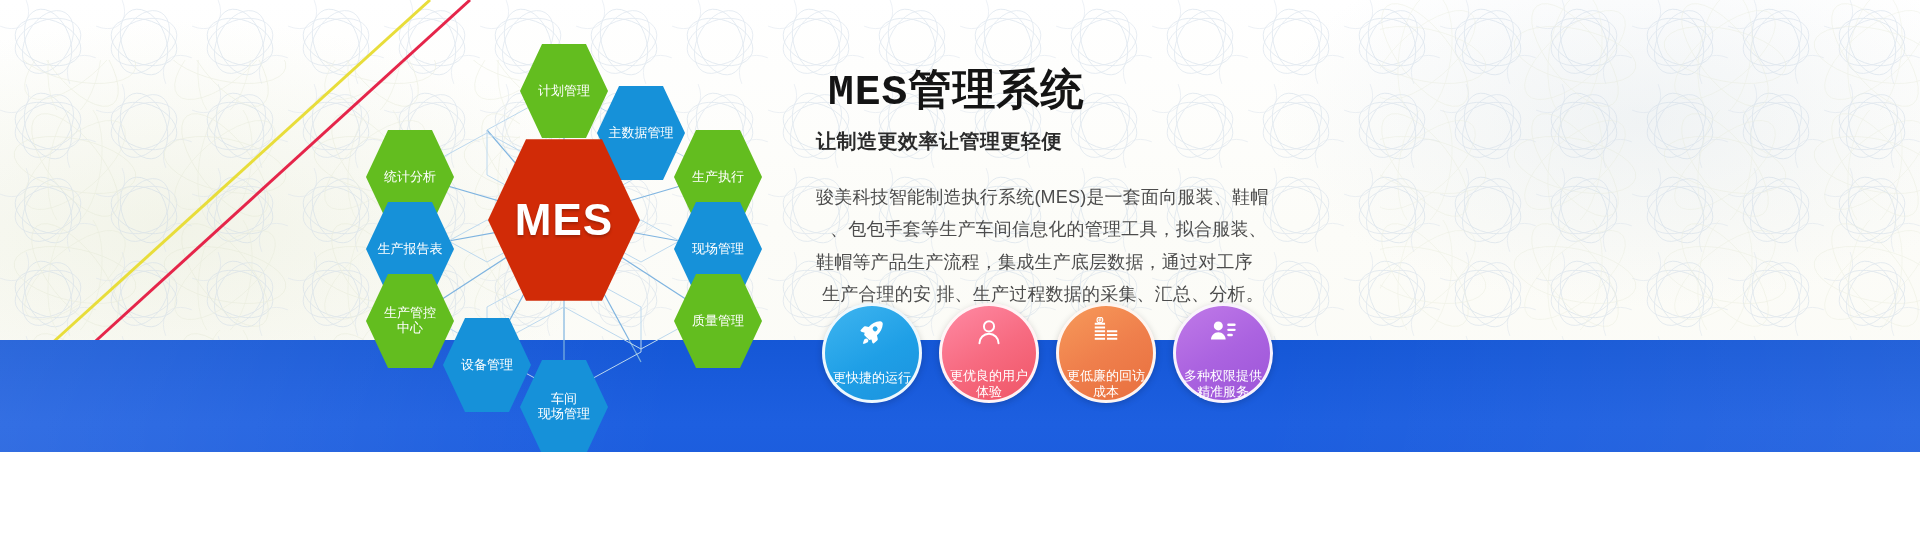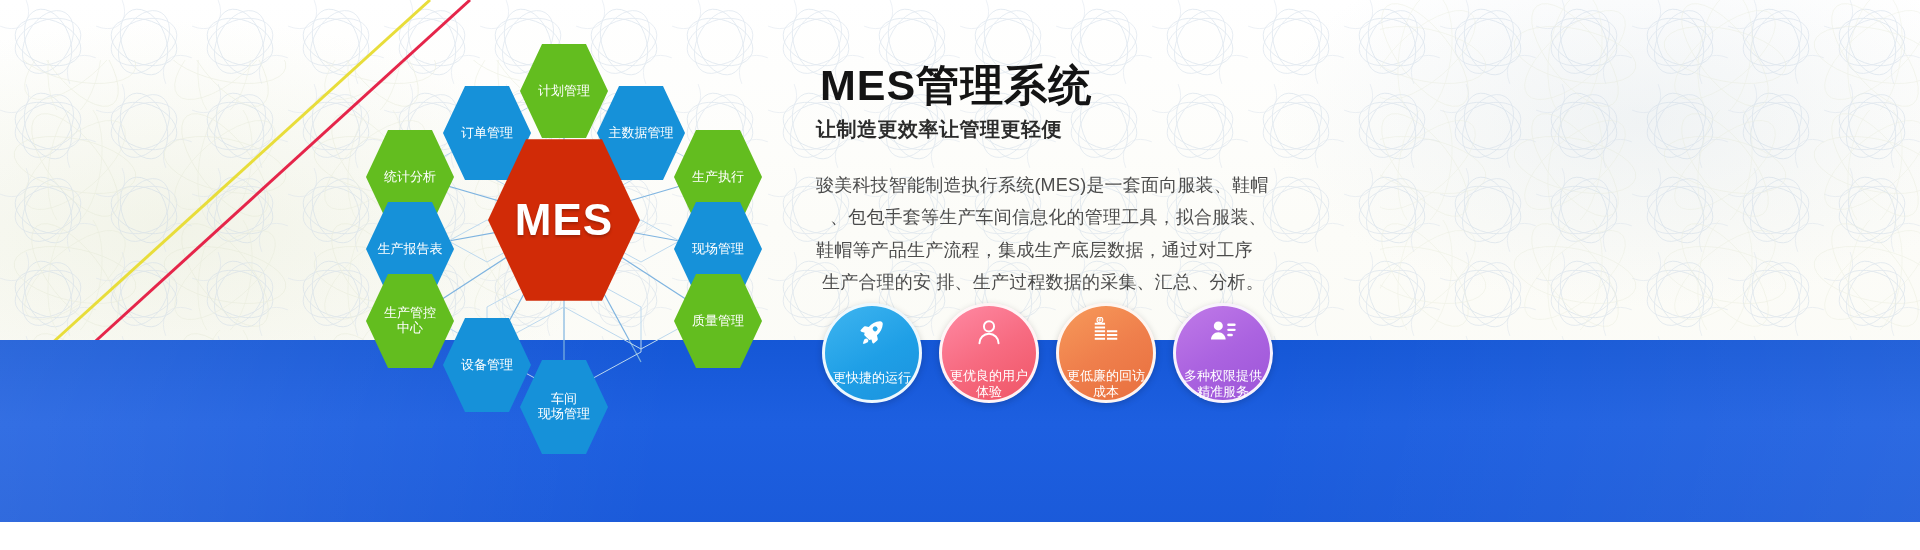--- a/index.html
+++ b/index.html
@@ -2,21 +2,21 @@
 <html lang="zh"><head>
 <meta charset="utf-8">
 <style>
   html,body{margin:0;padding:0;}
   body{
     width:1920px;height:550px;overflow:hidden;
     font-family:"Liberation Sans","DejaVu Sans",sans-serif;
     background:#ffffff;
   }
   #banner{
-    position:relative;width:1920px;height:522px;overflow:hidden;
+    position:relative;width:1920px;height:452px;overflow:hidden;
     background:#fdba74;
   }
   
   .bg-top{
     position:absolute;left:0;top:0;width:1920px;height:410px;
     background:
       radial-gradient(ellipse 620px 300px at 180px 230px, rgba(218,224,196,0.30) 0%, rgba(218,224,196,0) 70%),
       radial-gradient(ellipse 520px 260px at 1640px 120px, rgba(205,216,226,0.28) 0%, rgba(205,216,226,0) 72%),
       linear-gradient(180deg,#ffffff 0%,#fcfcf8 55%,#fbfbf6 100%);
   }
@@ -46,23 +46,23 @@
   .hex span{display:block;}
   .hex-sm{width:88px;height:98px;font-size:13px;}
   .hex-center{
     width:152px;height:168px;font-size:44px;font-weight:bold;
     letter-spacing:1px;text-shadow:0 2px 3px rgba(0,0,0,.25);
   }
 
   
   #textcol{position:absolute;left:816px;top:58px;width:470px;}
   .title{
-    font-family:Liberation Sans, sans-serif;
+    font-family:Liberation Mono, monospace;
     font-weight:bold;font-size:43px;color:#141414;letter-spacing:1px;
-    margin:4px;line-height:1.08;white-space:nowrap;
+    margin:12px;line-height:1.08;white-space:nowrap;
   }
   .subtitle{
     font-size:20px;color:#2b2b2b;margin:8px 0 0 0;letter-spacing:.5px;
     white-space:nowrap;
     font-weight:bold;
   }
   .para{
     margin:26px 0 0 0;font-size:18px;color:#4c4c4c;line-height:1.78;
     letter-spacing:.2px;
   }
@@ -148,23 +148,20 @@
         <path d="M80 165 L157 123 L234 165 L234 210 L157 252 L80 210 Z"></path>
         <path d="M234 165 L311 123 L388 165 L388 210 L311 252 L234 210 Z"></path>
         <path d="M80 252 L157 210 L234 252 L234 297 L157 339 L80 297 Z"></path>
         <path d="M234 252 L311 210 L388 252 L388 297 L311 339 L234 297 Z"></path>
         <path d="M157 297 L234 255 L311 297 L311 342 L234 384 L157 342 Z"></path>
       </g>
     </svg>
   <div class="hex hex-sm" style="left: 190px; top: 32px; background: rgb(99, 189, 31);">
         <span>计划管理</span>
       </div>
-      <div class="hex hex-sm" style="left: 113px; top: 74px; background: rgb(22, 145, 217);">
-        <span>订单管理</span>
-      </div>
       <div class="hex hex-sm" style="left: 267px; top: 74px; background: rgb(22, 145, 217);">
         <span>主数据管理</span>
       </div>
       <div class="hex hex-sm" style="left: 36px; top: 118px; background: rgb(99, 189, 31);">
         <span>统计分析</span>
       </div>
       <div class="hex hex-sm" style="left: 344px; top: 118px; background: rgb(99, 189, 31);">
         <span>生产执行</span>
       </div>
       <div class="hex hex-sm" style="left: 36px; top: 190px; background: rgb(22, 145, 217);">

